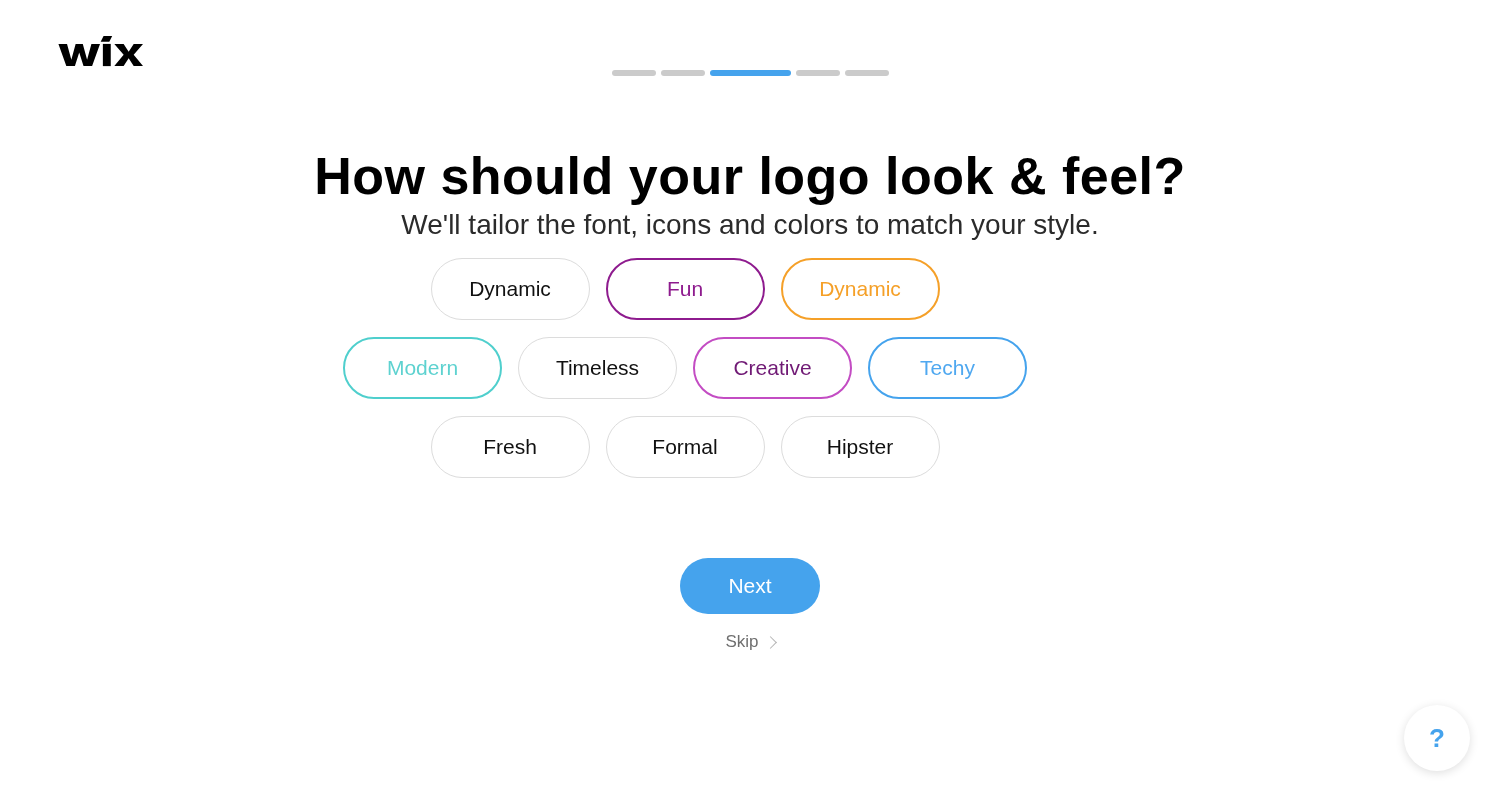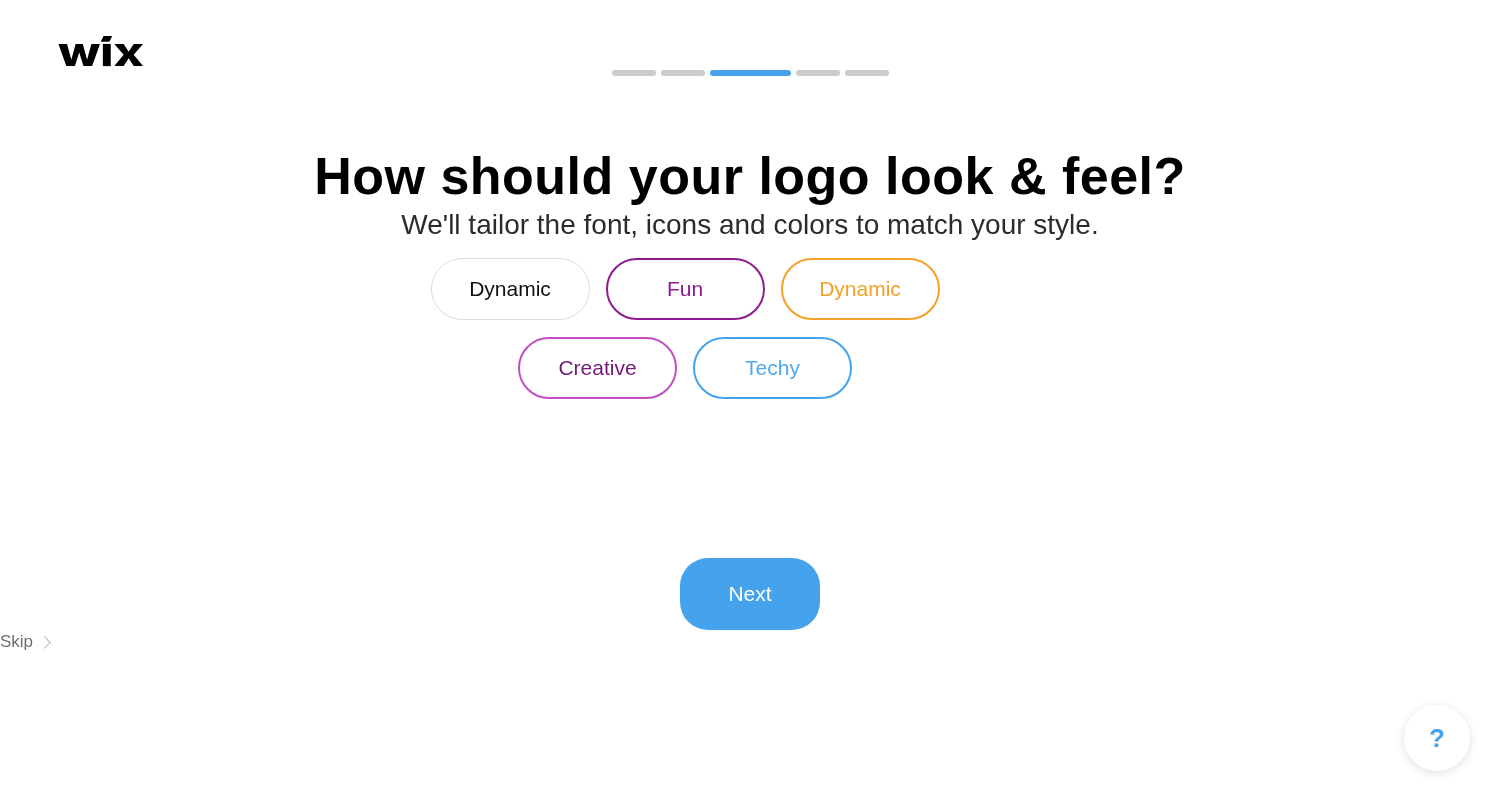--- a/index.html
+++ b/index.html
@@ -115,36 +115,37 @@
     left: 0;
     top: 558px;
     width: 1500px;
     text-align: center;
   }
   .next-btn {
     display: inline-flex;
     align-items: center;
     justify-content: center;
     width: 140px;
-    height: 72px;
+    height: 56px;
     border: none;
     border-radius: 28px;
     background: #45a3ed;
     color: #ffffff;
     font-size: 21px;
     font-family: "Liberation Sans", sans-serif;
     cursor: pointer;
   }
 
   
   .skip-wrap {
     position: absolute;
     left: 0;
     top: 632px;
     width: 1500px;
+    text-align: center;
   }
   .skip-link {
     display: inline-flex;
     align-items: center;
     gap: 7px;
     font-size: 17px;
     color: #6f6f6f;
     text-decoration: none;
     cursor: pointer;
   }
@@ -216,28 +217,45 @@
     </div>
     <div class="pill selected" style="border-color: rgb(142, 27, 142); color: rgb(142, 27, 142);">
       <span>Fun</span>
     </div>
     <div class="pill selected" style="border-color: rgb(245, 160, 40); color: rgb(245, 160, 40);">
       <span>Dynamic</span>
     </div>
   </div>
 
   <div class="pill-row">
+    <div class="pill selected" style="border-color: rgb(79, 207, 205); color: rgb(94, 210, 208);">
+      <span>Modern</span>
+    </div>
+    <div class="pill" style="border-color: rgb(220, 220, 220); color: rgb(17, 17, 17);">
+      <span>Timeless</span>
+    </div>
     <div class="pill selected" style="border-color: rgb(195, 76, 195); color: #701a75;">
       <span>Creative</span>
     </div>
     <div class="pill selected" style="border-color: rgb(69, 163, 237); color: rgb(79, 168, 240); text-align: right;">
       <span>Techy</span>
     </div>
   </div>
 
+  <div class="pill-row">
+    <div class="pill" style="border-color: rgb(220, 220, 220); color: rgb(17, 17, 17);">
+      <span>Fresh</span>
+    </div>
+    <div class="pill" style="border-color: rgb(220, 220, 220); color: rgb(17, 17, 17);">
+      <span>Formal</span>
+    </div>
+    <div class="pill" style="border-color: rgb(220, 220, 220); color: rgb(17, 17, 17);">
+      <span>Hipster</span>
+    </div>
+  </div>
 
 </div>
 
 <div class="next-wrap">
   <button class="next-btn" style="background: rgb(69, 163, 237);">Next</button>
 </div>
 
 <div class="skip-wrap">
   <a class="skip-link">
     <span>Skip</span>

